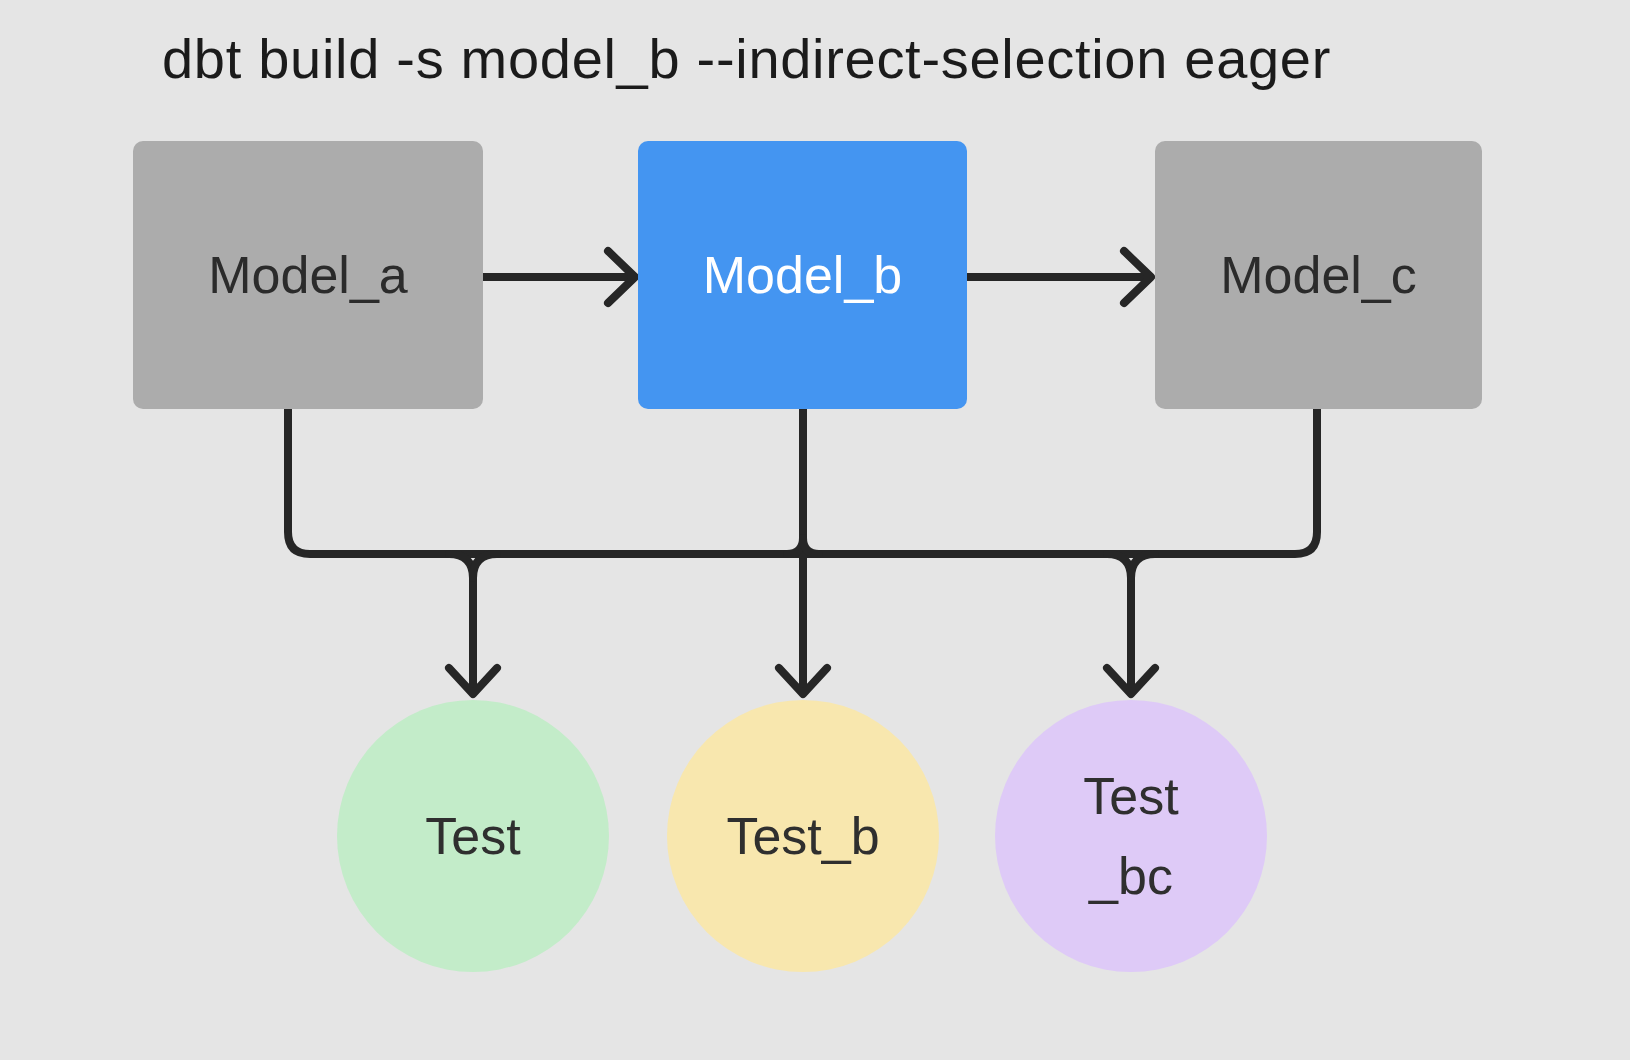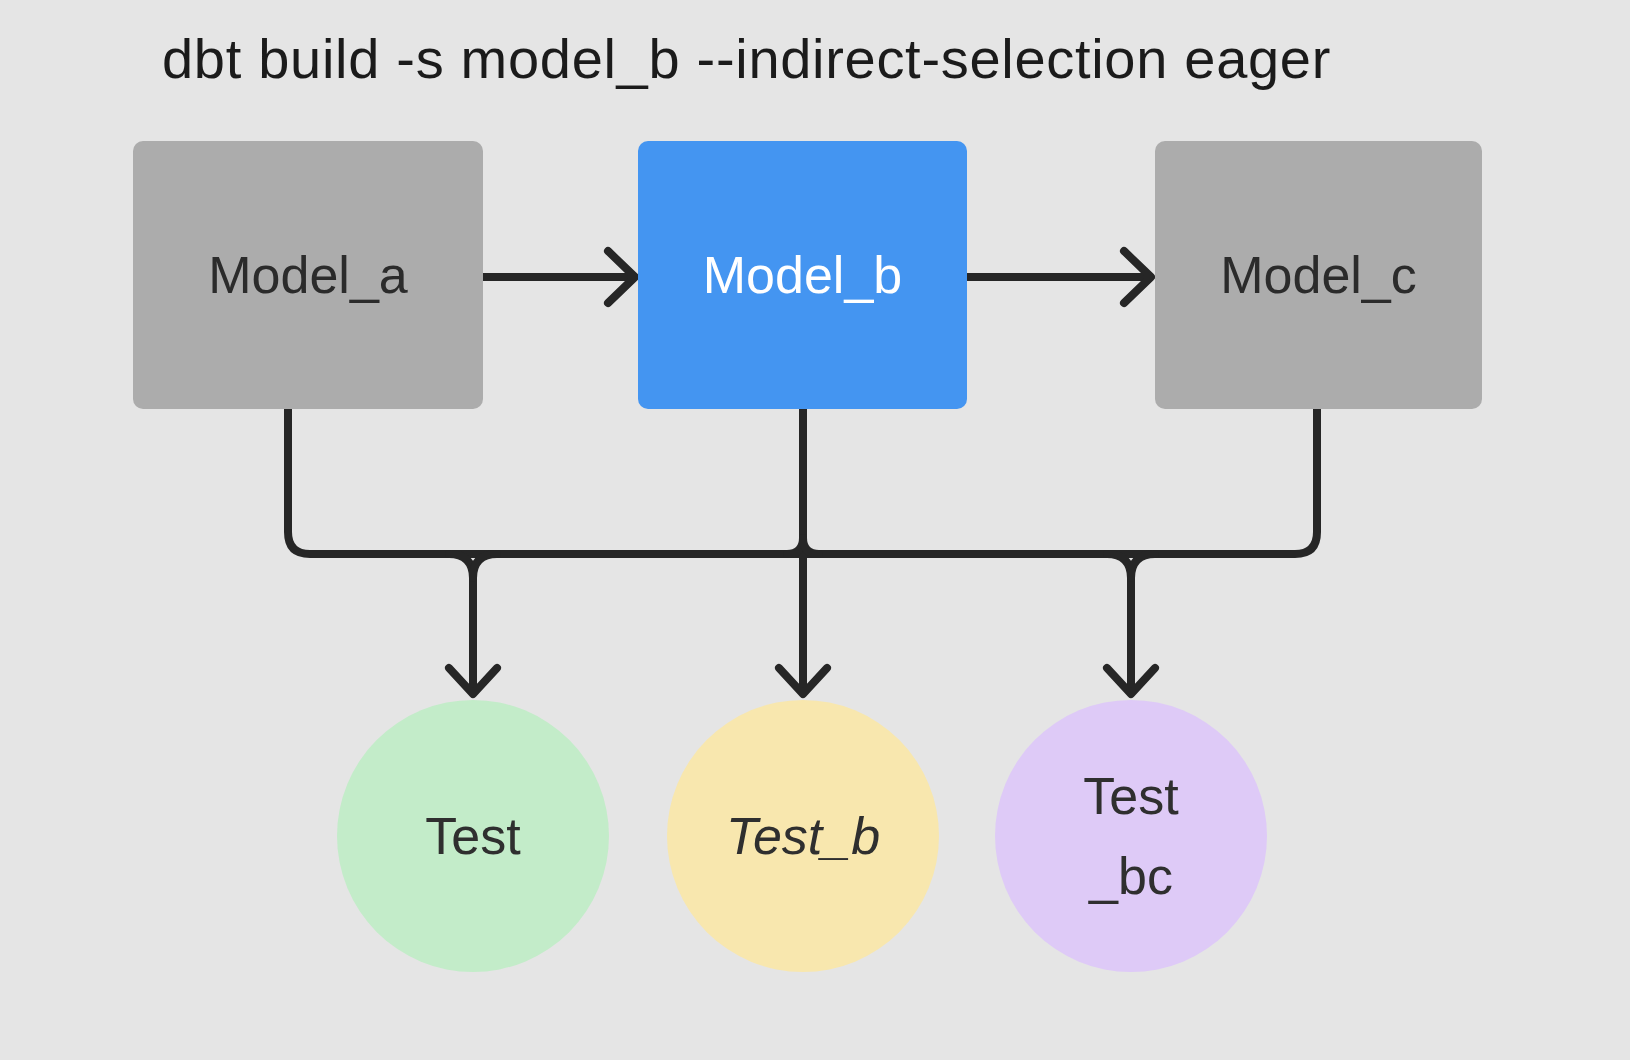--- a/index.html
+++ b/index.html
@@ -77,21 +77,21 @@
     flex-direction: column;
     align-items: center;
     justify-content: center;
     font-size: 52px;
     line-height: 80px;
     color: var(--test-text, #2f2f2f);
     text-align: center;
     white-space: nowrap;
   }
   #node-test-ab { left: 337px; background: var(--test-ab, #c3ecc9); }
-  #node-test-b  { left: 667px; background: var(--test-b,  #f8e7ae); font-style: italic; }
+  #node-test-b  { left: 667px; background: var(--test-b,  #f8e7ae); }
   #node-test-bc { left: 995px; background: var(--test-bc, #decaf7); }
 </style>
 </head>
 <body>
 
 <div id="stage">
 
   <div id="diagram-title">dbt build -s model_b --indirect-selection eager</div>
 
   <svg id="edge-layer" width="1630" height="1060" viewBox="0 0 1630 1060">

